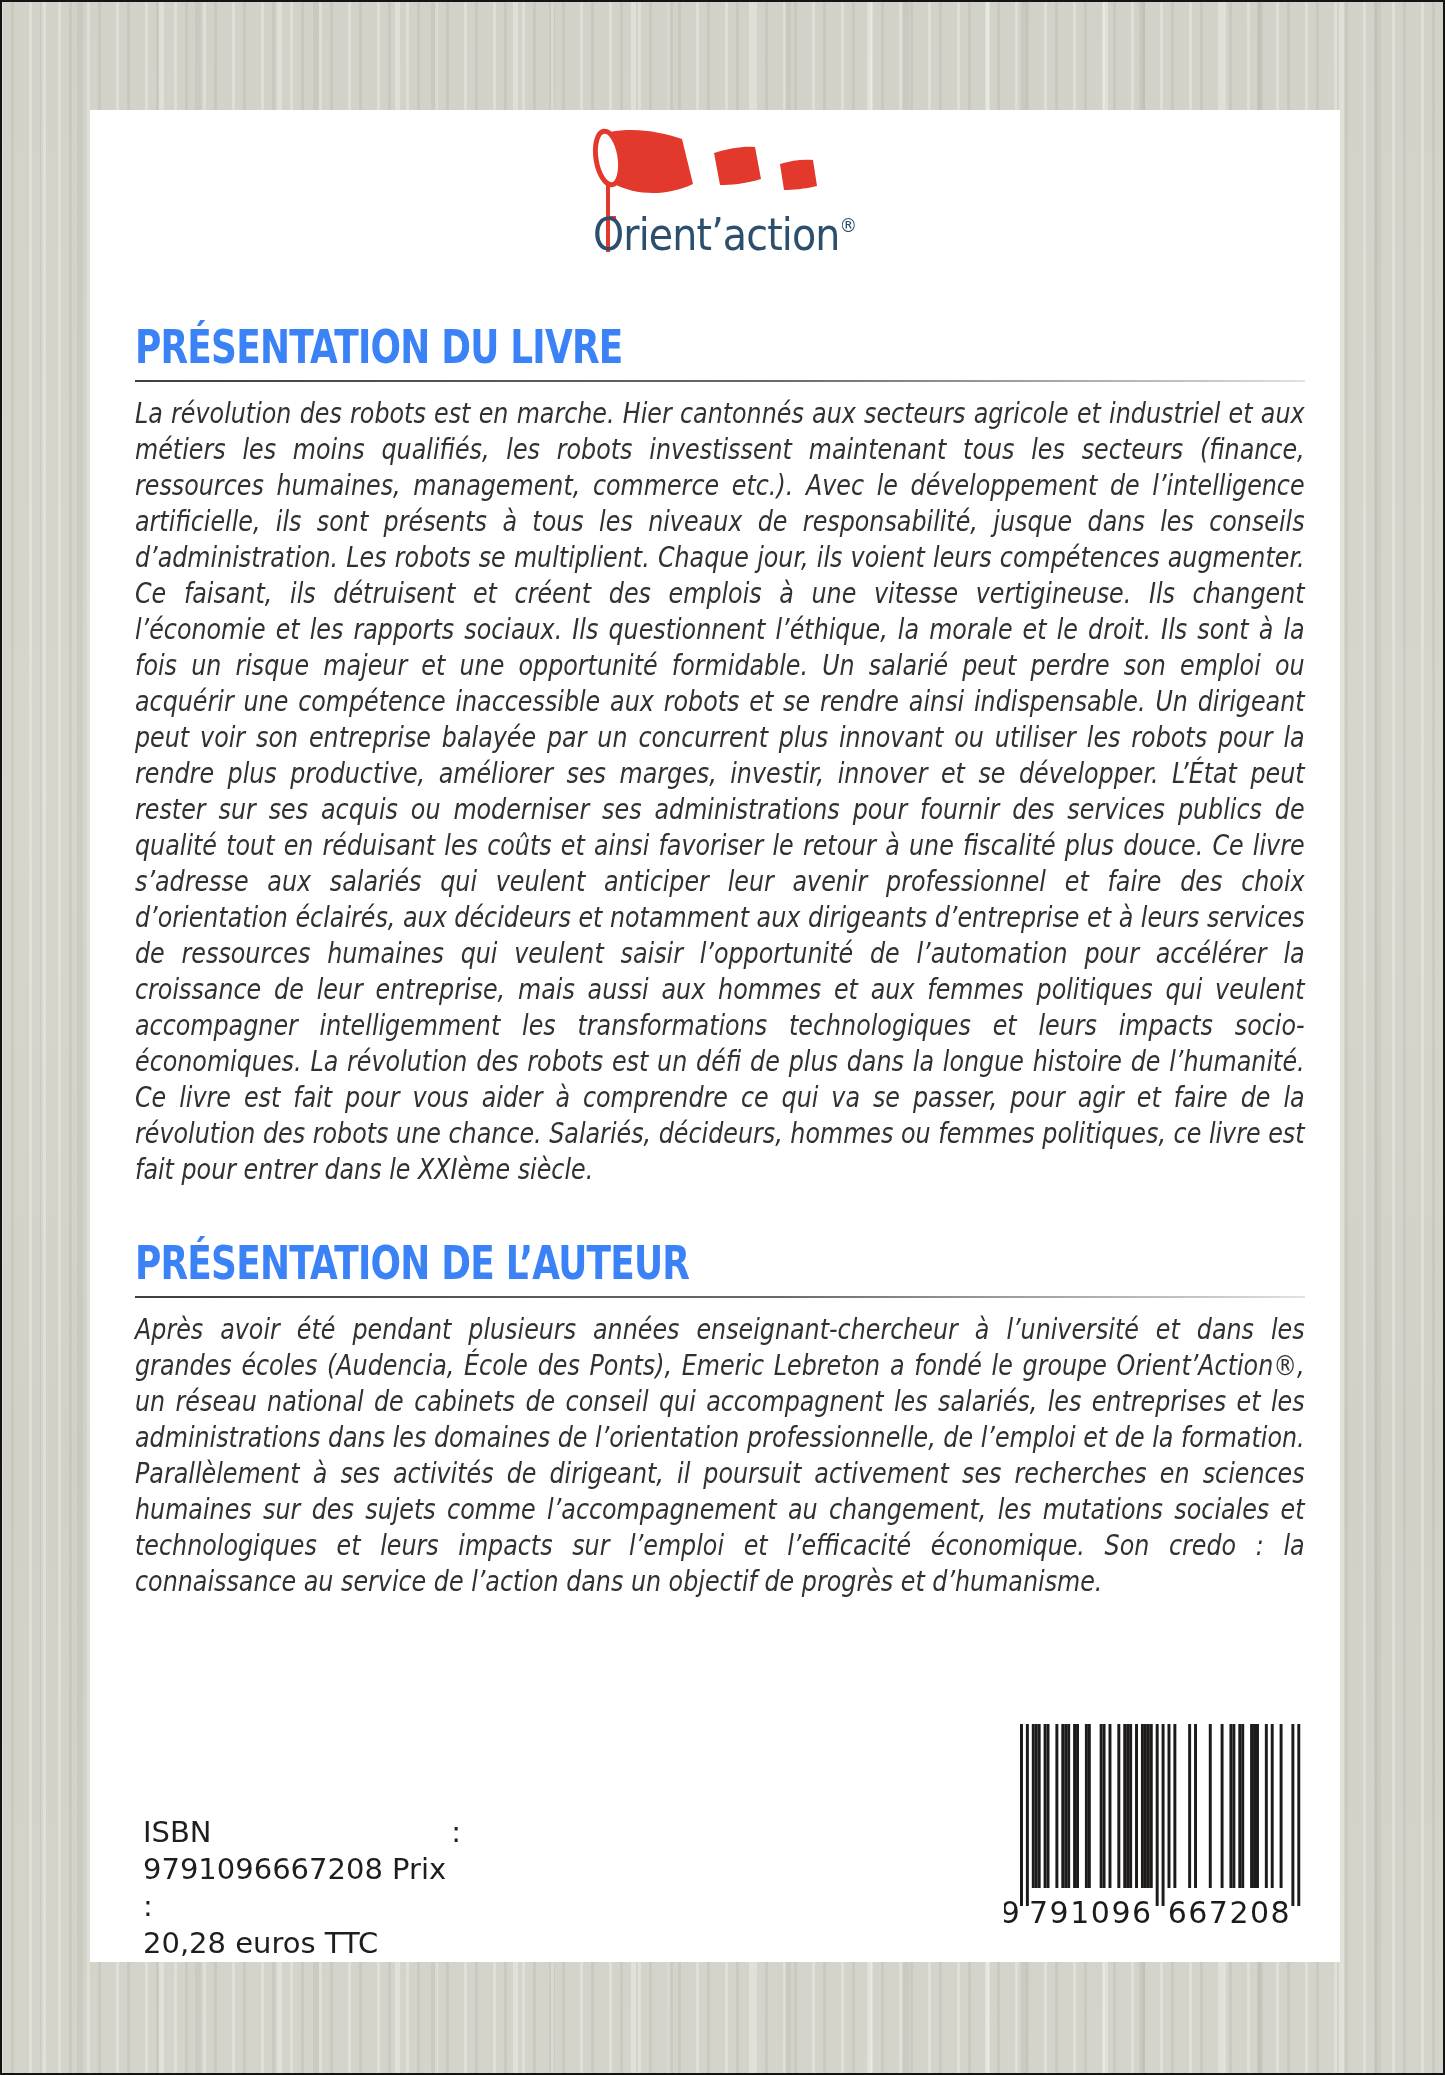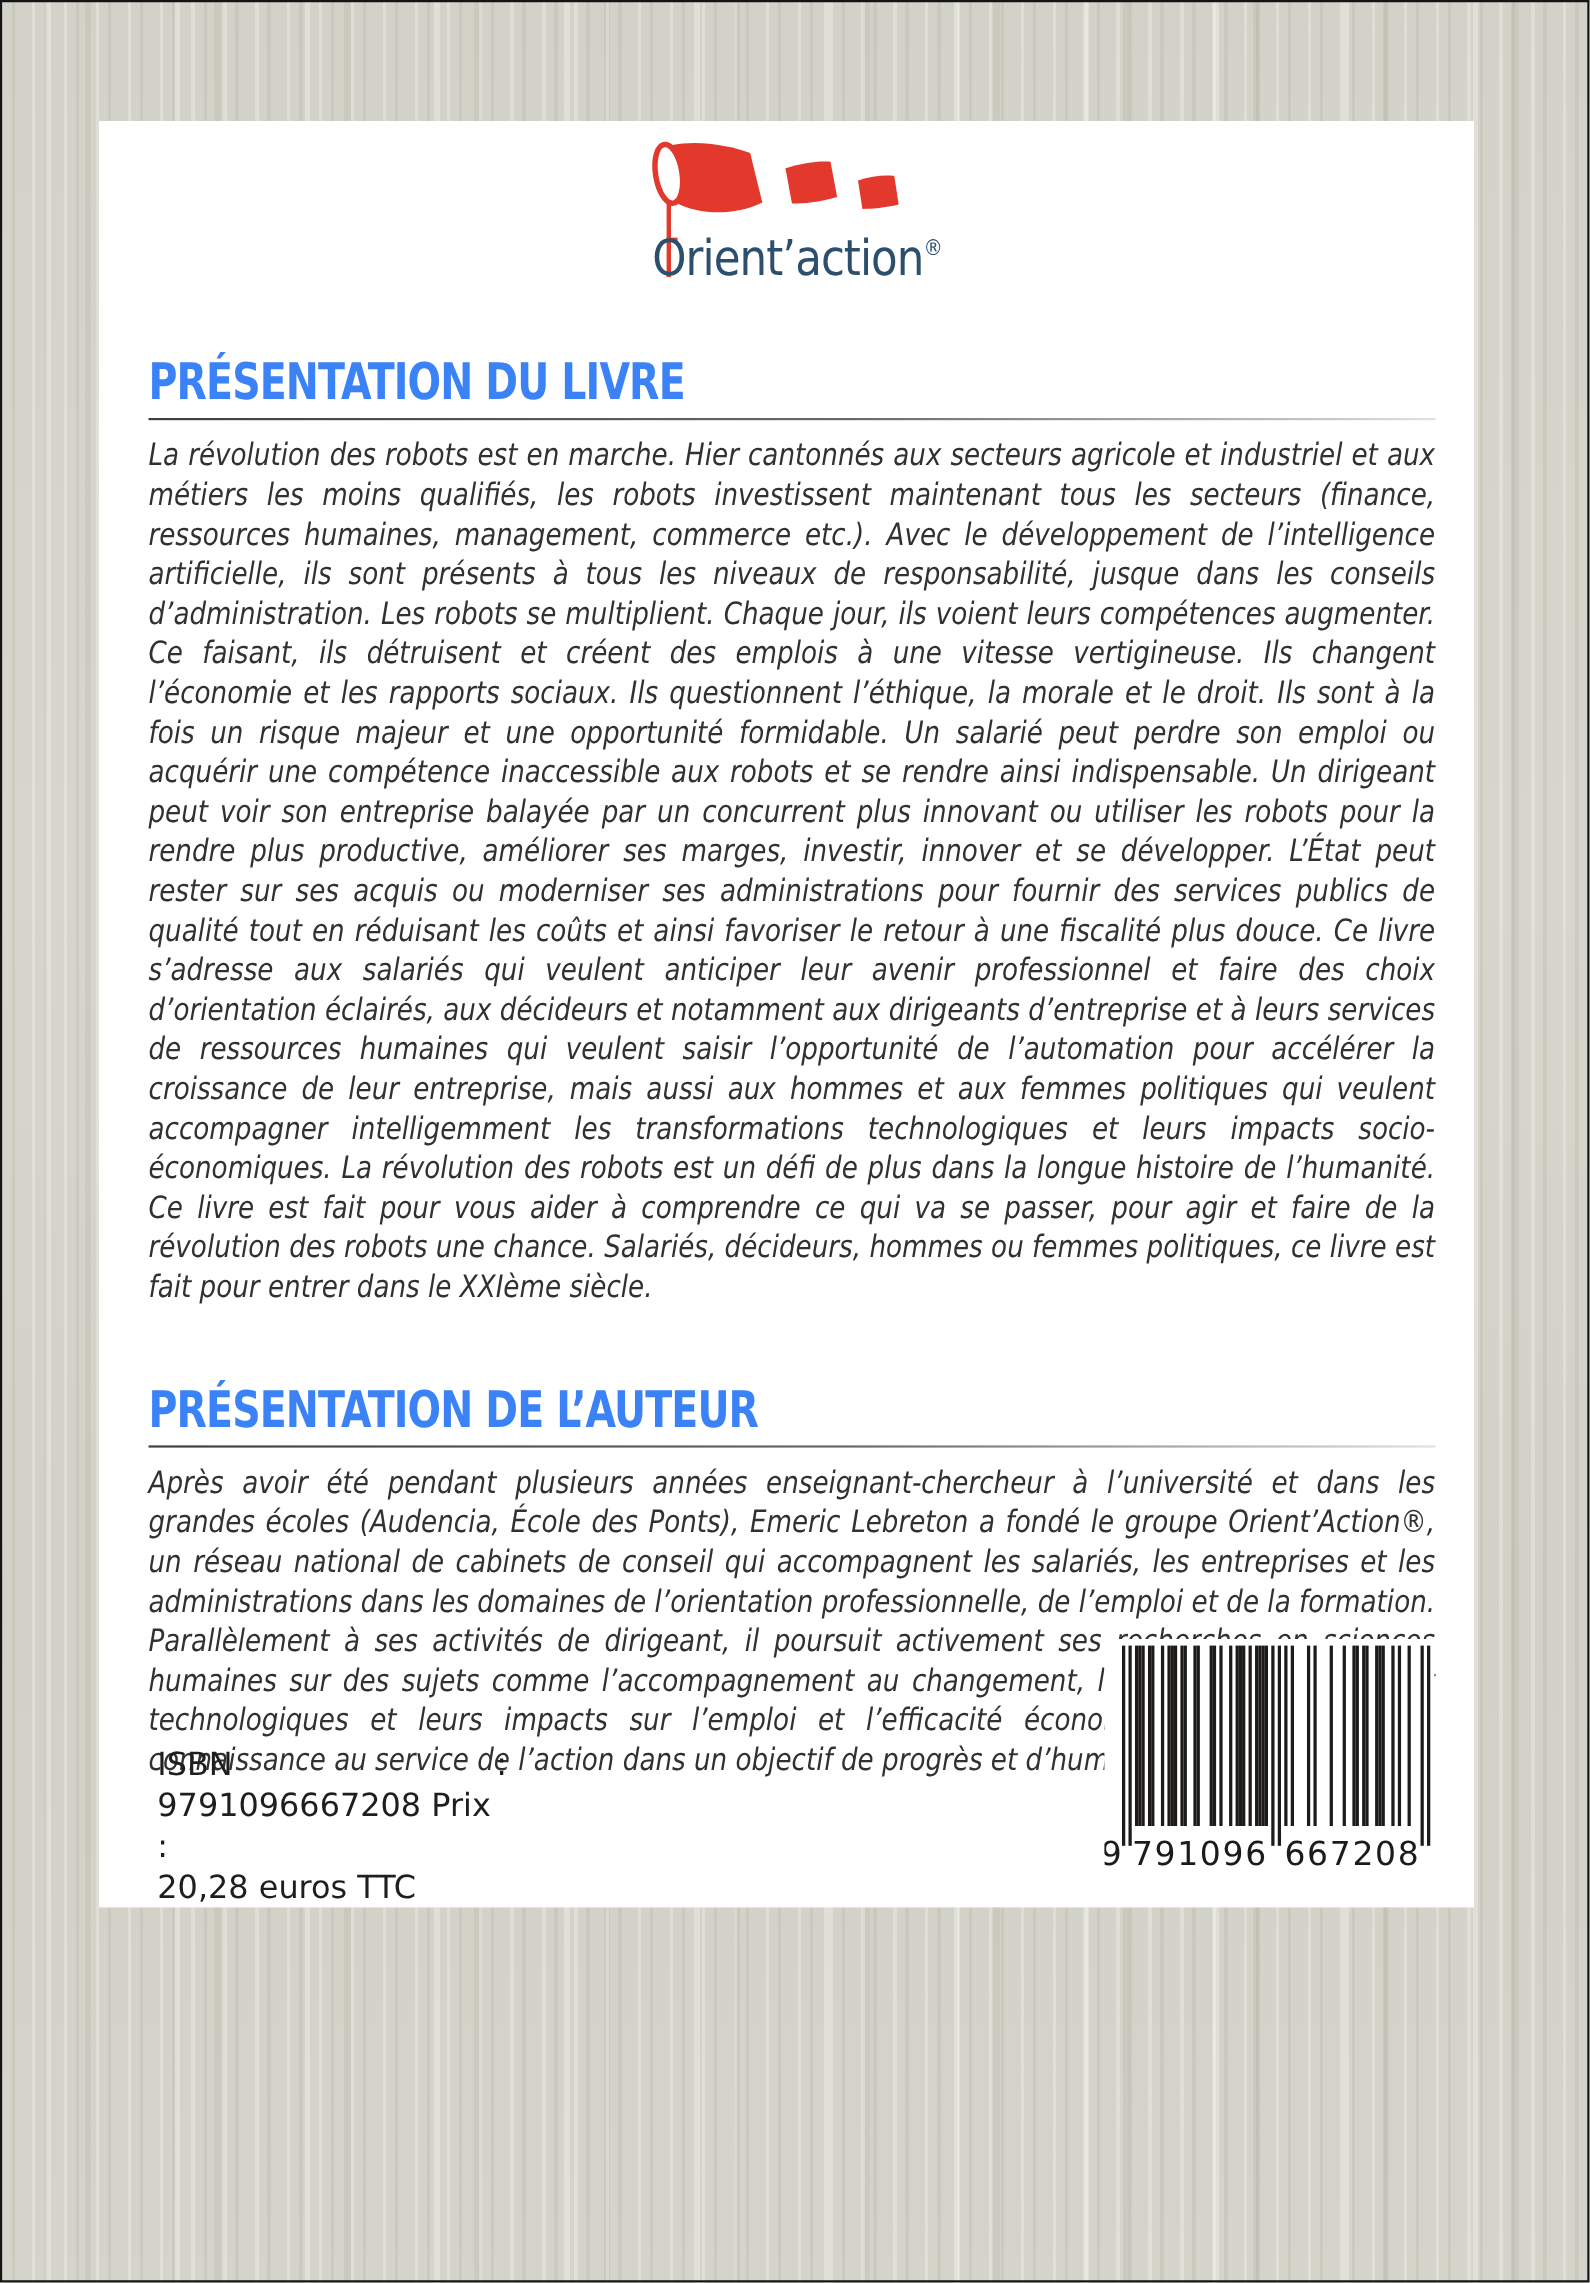--- a/index.html
+++ b/index.html
@@ -15,40 +15,40 @@
         rgba(255,255,255,0) 46px 77px, rgba(146,146,134,0.14) 77px 83px,
         rgba(255,255,255,0) 83px 118px),
       linear-gradient(180deg,#d2d2c8 0%,#d6d6cc 38%,#d1d1c7 70%,#d4d4ca 100%);
     box-shadow: inset 0 0 0 2px #141414;
     overflow:hidden;
     font-family:"DejaVu Sans", sans-serif;
   }
   .page{
     position:absolute;
     left:90px; top:110px;
-    width:1250px; height:1624px;
+    width:1250px; height:1852px;
     background:#ffffff;
     box-sizing:border-box;
     padding:14px 35px 0 45px;
   }
   
   .logo{ text-align:center; height:178px; }
   .logo-inner{ display:inline-block; position:relative; width:290px; }
   .windsock{ display:block; margin:0 auto -44px auto; }
   .brand{
     display:inline-block;
     transform:scaleX(0.88); transform-origin:50% 50%;
     font-size:45px; letter-spacing:-1px;
     color:#2d4f6e; white-space:nowrap;
     position:relative;
   }
   .brand sup{ font-size:20px; vertical-align:18px; letter-spacing:0; }
   
   .section{ margin-top:22px; }
-  .section.second{ margin-top:70px; }
+  .section.second{ margin-top:52px; }
   .section h2{
     margin:0 0 10px 0;
     font-size:46px; font-weight:700; color:#3b82f6;
     line-height:1.0; white-space:nowrap;
   }
   .section h2 .condensed{
     display:inline-block; transform:scaleX(0.78); transform-origin:0 50%;
     letter-spacing:-1px;
   }
   .rule{

